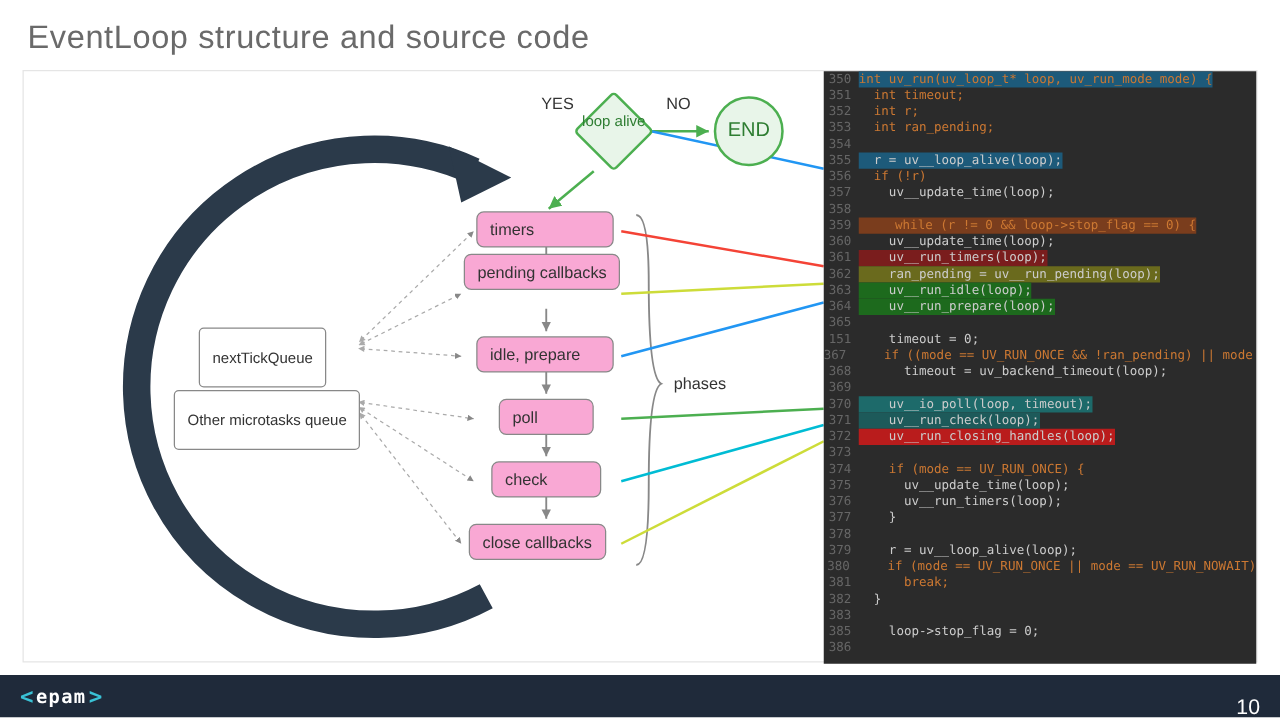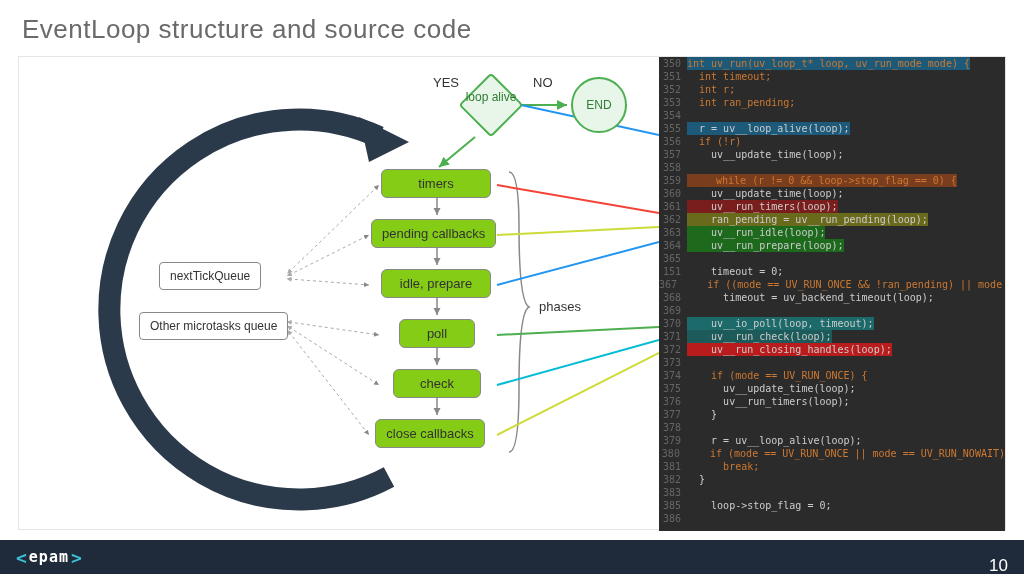--- a/index.html
+++ b/index.html
@@ -10,28 +10,28 @@
   .footer { position: absolute; left: 0; right: 0; bottom: 0; height: 34px; background: #1f2a3a; color: #fff; display: flex; align-items: center; justify-content: space-between; padding: 0 16px; }
   .logo { display: flex; align-items: center; gap: 2px; font-family: Consolas, monospace; font-weight: bold; }
   .logo .bracket { color: #3ac2d6; font-size: 18px; }
   .logo .name { color: #fff; font-size: 15px; letter-spacing: 1px; }
   .pagenum { font-size: 17px; color: #fff; margin-top: 17px; }
 
   
   .diagram { position: absolute; left: 0; top: 0; width: 640px; height: 474px; }
   .diagram svg { position: absolute; left: 0; top: 0; }
 
-  .phase-box { position: absolute; background: #84cc16; border: 1px solid #888; border-radius: 6px; padding: 6px 10px; font-size: 13px; color: #333; text-align: center; min-width: 110px; }
-  .queue-box { position: absolute; background: #fff; border: 1px solid #888; border-radius: 4px; padding: 6px 10px; font-size: 12px; color: #333; text-align: center; }
+  .phase-box { position: absolute; background: #f9a8d4; border: 1px solid #888; border-radius: 6px; padding: 6px 10px; font-size: 13px; color: #333; text-align: left; min-width: 110px; }
+  .queue-box { position: absolute; background: #fff; border: 1px solid #888; border-radius: 4px; padding: 16px 10px; font-size: 12px; color: #333; text-align: center; }
 
   .diamond { position: absolute; width: 64px; height: 64px; }
   .diamond .shape { width: 46px; height: 46px; transform: rotate(45deg); border: 2px solid #4caf50; background: #e8f5e9; position: absolute; left: 9px; top: 9px; border-radius: 4px; }
   .diamond .lbl { position: absolute; width: 64px; top: 18px; text-align: center; font-size: 12px; color: #2e7d32; line-height: 1.1; }
 
-  .end-circle { position: absolute; width: 56px; height: 56px; border: 2px solid #4caf50; border-radius: 50%; background: #e8f5e9; display: flex; align-items: center; justify-content: center; font-size: 12px; color: #2e7d32; }
+  .end-circle { position: absolute; width: 56px; height: 56px; border: 2px solid #4caf50; border-radius: 50%; background: #e8f5e9; display: flex; align-items: center; justify-content: center; font-size: 16px; color: #2e7d32; }
 
   .label-yes, .label-no, .label-phases { position: absolute; font-size: 13px; color: #333; }
 
   
   .code { position: absolute; right: 0; top: 0; width: 346px; height: 474px; background: #2b2b2b; font-family: Consolas, monospace; font-size: 10px; line-height: 13px; color: #ccc; overflow: hidden; }
   .code .ln { display: flex; white-space: pre; }
   .code .num { width: 28px; text-align: right; padding-right: 6px; color: #666; user-select: none; }
   .hl-blue   { background: #1d5a7a; }
   .hl-orange { background: #7a3d1d; }
   .hl-red    { background: #7a1d1d; }
@@ -111,21 +111,21 @@
       <div class="label-no" style="left:514px; top:18px;">NO</div>
       <div class="end-circle" style="left:552px; top:20px;">
         <span>END</span>
       </div>
       <div class="label-phases" style="left:520px; top:242px;">phases</div>
 
       <div class="queue-box" style="left:140px; top:205px;">nextTickQueue</div>
       <div class="queue-box" style="left:120px; top:255px;">Other microtasks queue</div>
 
       <div class="phase-box" style="left:362px; top:112px;">timers</div>
-      <div class="phase-box" style="left:352px; top:162px;">pending callbacks</div>
+      <div class="phase-box" style="left:352px; top:146px;">pending callbacks</div>
       <div class="phase-box" style="left:362px; top:212px;">idle, prepare</div>
       <div class="phase-box" style="left:380px; top:262px; min-width:76px;">poll</div>
       <div class="phase-box" style="left:374px; top:312px; min-width:88px;">check</div>
       <div class="phase-box" style="left:356px; top:362px;">close callbacks</div>
 
     </div>
 
     <div class="code" id="code">
         <div class="ln"><span class="num">350</span><span class="hl-blue" style="color: rgb(204, 120, 50);">int uv_run(uv_loop_t* loop, uv_run_mode mode) {</span></div>
         <div class="ln"><span class="num">351</span><span style="color: rgb(204, 120, 50);">  int timeout;</span></div>

